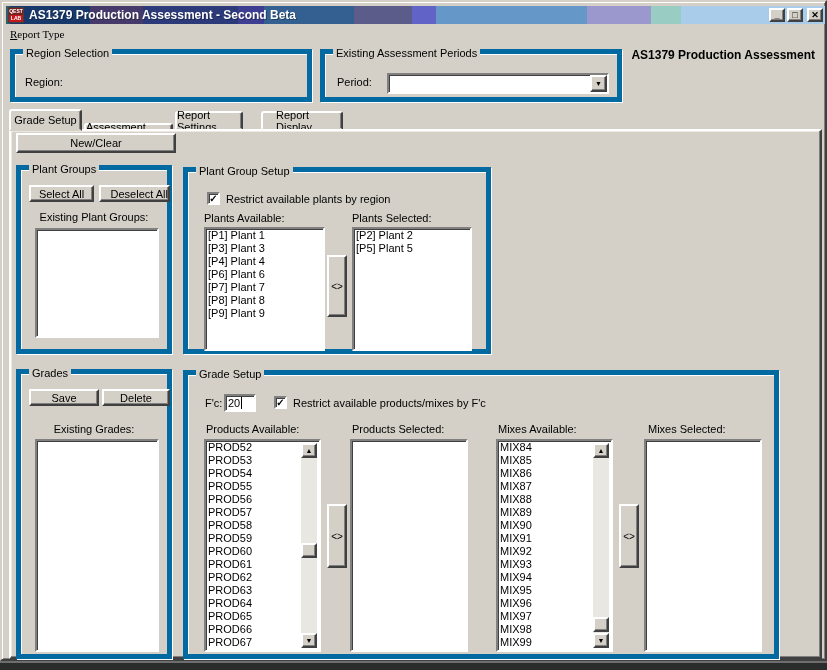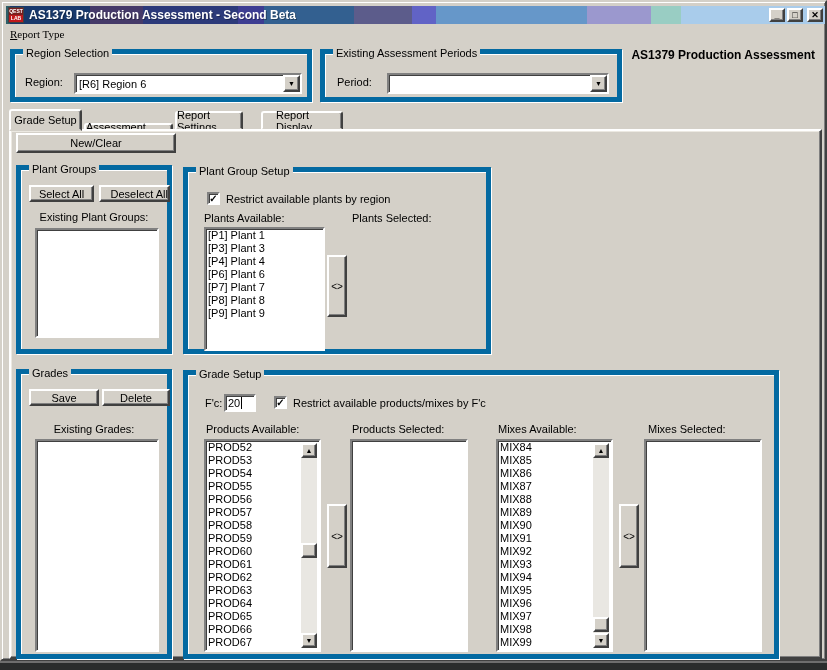--- a/index.html
+++ b/index.html
@@ -175,24 +175,20 @@
 
   <div class="menubar">
     <div class="menu-item"><u>R</u><span>eport Type</span></div>
   </div>
 
   <div class="abs page-title" style="top:46px; right:10px;">AS1379 Production Assessment</div>
 
   <fieldset class="abs group" style="left:8px; top:47px; width:302px; height:53px;">
     <span class="group-label">Region Selection</span>
     <span class="abs lbl" style="left:10px; top:22px;">Region:</span>
-    <div class="abs combo" style="left:59px; top:19px; width:228px; height:21px;">
-      <span class="val">[R6] Region 6</span>
-      <span class="drop btn">▼</span>
-    </div>
   </fieldset>
 
   <fieldset class="abs group" style="left:318px; top:47px; width:302px; height:53px;">
     <span class="group-label">Existing Assessment Periods</span>
     <span class="abs lbl" style="left:12px; top:22px;">Period:</span>
     <div class="abs combo" style="left:62px; top:19px; width:222px; height:21px;">
       <span class="val"></span>
       <span class="drop btn">▼</span>
     </div>
   </fieldset>
@@ -241,20 +237,24 @@
         <div class="li">[P4] Plant 4</div>
         <div class="li">[P6] Plant 6</div>
         <div class="li">[P7] Plant 7</div>
         <div class="li">[P8] Plant 8</div>
         <div class="li">[P9] Plant 9</div>
       </div>
     <div class="abs btn" style="left:139px; top:83px; width:20px; height:62px; font-size:10px;">
         <span>&lt;&gt;</span>
       </div>
     <div class="abs lbl" style="left:164px; top:40px;">Plants Selected:</div>
+    <div class="abs sunken listbox" style="left:164px; top:55px; width:120px; height:124px;">
+        <div class="li">[P2] Plant 2</div>
+        <div class="li">[P5] Plant 5</div>
+      </div>
   </fieldset>
 
   <fieldset class="abs group" style="left:14px; top:367px; width:156px; height:290px; z-index:6;">
     <span class="group-label">Grades</span>
     <div class="abs btn" style="left:8px; top:15px; width:70px; height:17px;">
         <span>Save</span>
       </div>
     <div class="abs btn" style="left:81px; top:15px; width:68px; height:17px;">
         <span>Delete</span>
       </div>

